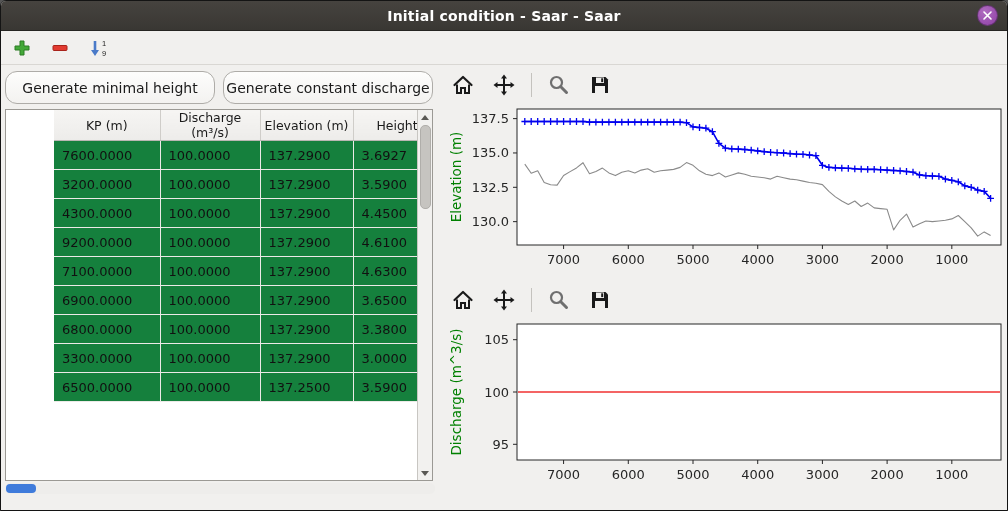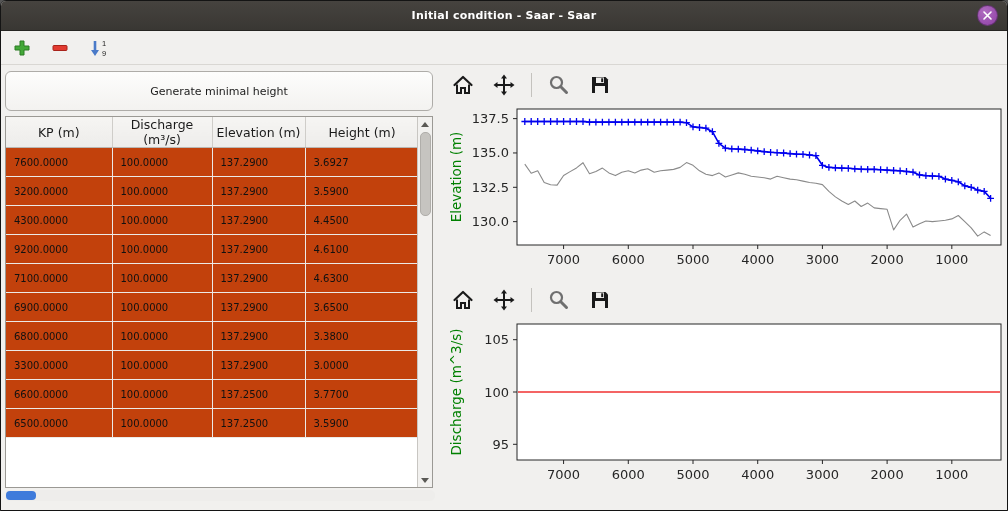--- a/index.html
+++ b/index.html
@@ -17,21 +17,21 @@
 
   
   .titlebar {
     height: 30px;
     background: linear-gradient(#46433f, #393733);
     border-bottom: 1px solid #262522;
     position: relative;
     display: flex; align-items: center; justify-content: center;
   }
   .titlebar .title {
-    color: #ffffff; font-size: 11px; font-weight: bold;
+    color: #ffffff; font-size: 14px; font-weight: bold;
     letter-spacing: .2px;
   }
   .close-btn {
     position: absolute; right: 9px; top: 4px;
     width: 21px; height: 21px; border-radius: 50%;
     background: radial-gradient(circle at 35% 30%, #b06cc0, #8d3fa4);
     border: 1px solid rgba(0,0,0,.35);
     display: flex; align-items: center; justify-content: center;
     cursor: pointer;
   }
@@ -49,47 +49,48 @@
     display: flex; align-items: center; justify-content: center;
     cursor: pointer;
   }
 
   
   .content { display: flex; height: 445px; }
 
   .left-panel { width: 434px; padding: 4px 2px 0 4px; }
   .gen-buttons { display: flex; gap: 8px; margin: 2px 0 5px 0; }
   .gen-buttons button {
-    flex: 1; height: 40px;
+    flex: 1; height: 33px;
     background: linear-gradient(#fdfdfc, #f3f2f0);
-    border: 1px solid #aeaca8; border-radius: 6px;
-    font-family: inherit; font-size: 11px; color: #1b1b1b;
+    border: 1px solid #aeaca8; border-radius: 12px;
+    font-family: inherit; font-size: 14px; color: #1b1b1b;
     cursor: pointer;
   }
 
   .table-wrap {
     display: flex;
     border: 1px solid #9b9994;
     height: 372px;
     background: #ffffff;
+    padding-left: 48px;
   }
   .table-scroll { flex: 1; overflow: hidden; }
   table { border-collapse: collapse; table-layout: fixed; width: 413px; }
   th {
     height: 23px;
     background: linear-gradient(#f6f5f3,#edecea);
     border-right: 1px solid #cfcdc9; border-bottom: 1px solid #b9b7b3;
     font-weight: normal; font-size: 12.5px; color: #1b1b1b;
     text-align: center;
   }
   td {
     height: 29px;
     border-right: 1px solid #eceae7; border-bottom: 1px solid #eceae7;
-    font-size: 10px; color: #111; padding-left: 8px;
-    background: #c2410c; white-space: nowrap; overflow: hidden;
+    font-size: 13px; color: #111; padding-left: 8px;
+    background: #15803d; white-space: nowrap; overflow: hidden;
   }
 
   
   .vscrollbar {
     width: 15px; background: #f2f1ef; border-left: 1px solid #c8c6c2;
     position: relative;
   }
   .vs-up, .vs-down {
     position: absolute; left: 0; width: 100%; height: 14px;
     display:flex; align-items:center; justify-content:center; cursor:pointer;
@@ -161,20 +162,21 @@
         <text x="13" y="18" font-size="7.5" fill="#222">9</text>
       </svg>
     </button>
   </div>
 
   <div class="content">
 
     <div class="left-panel">
       <div class="gen-buttons">
         <button>Generate minimal height</button>
+        <button>Generate constant discharge</button>
       </div>
       <div class="table-wrap">
         <div class="table-scroll">
           <table>
               <colgroup>
                 <col style="width: 106px;">
                 <col style="width: 100px;">
                 <col style="width: 93px;">
                 <col style="width: 114px;">
               </colgroup>
@@ -227,26 +229,20 @@
                   <td>6800.0000</td>
                   <td>100.0000</td>
                   <td>137.2900</td>
                   <td>3.3800</td>
                 </tr>
                 <tr>
                   <td>3300.0000</td>
                   <td>100.0000</td>
                   <td>137.2900</td>
                   <td>3.0000</td>
-                </tr>
-                <tr>
-                  <td>6600.0000</td>
-                  <td>100.0000</td>
-                  <td>137.2500</td>
-                  <td>3.7700</td>
                 </tr>
                 <tr>
                   <td>6500.0000</td>
                   <td>100.0000</td>
                   <td>137.2500</td>
                   <td>3.5900</td>
                 </tr>
               </tbody>
           </table>
         </div>

